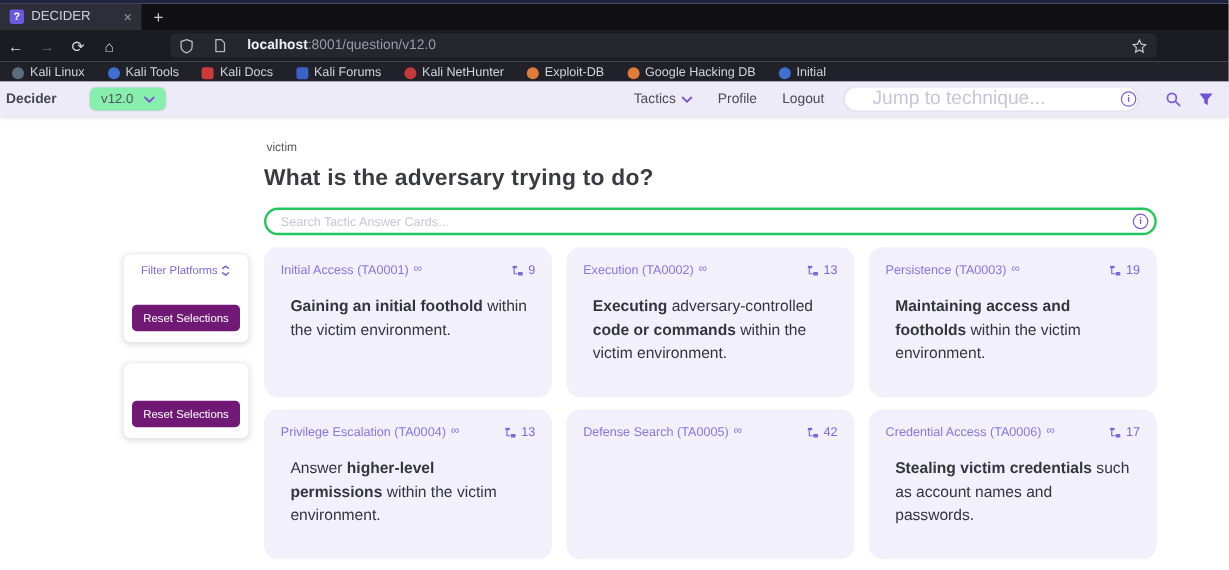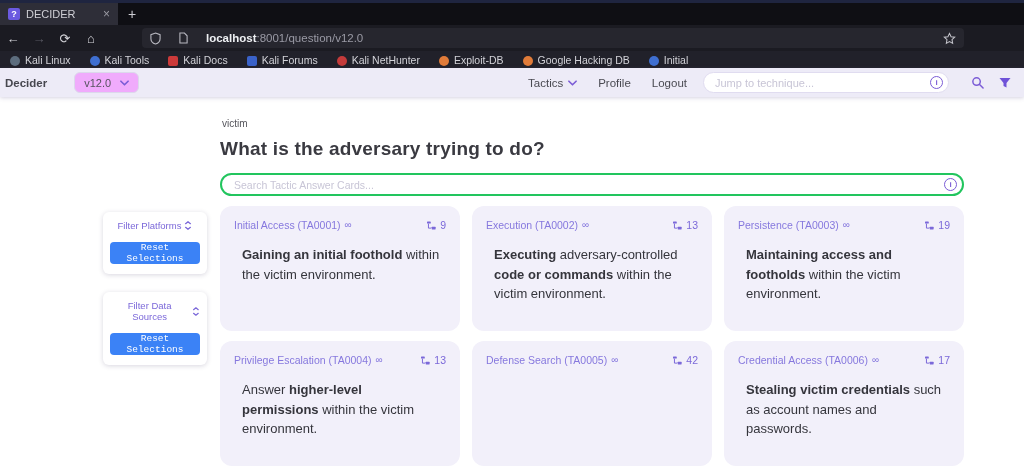--- a/index.html
+++ b/index.html
@@ -28,45 +28,45 @@
 
   .bookmarks { height:17px; background:#21212a; display:flex; align-items:center; gap:19px;
                padding-left:10px; }
   .bm { display:flex; align-items:flex-end; gap:5px; font-size:10.5px; color:#d2d2d8; white-space:nowrap; }
   .bm-ico { width:10px; height:10px; display:inline-block; }
 
   
   .app-header { height:29px; background:#edebf7; display:flex; align-items:center;
                 box-shadow:0 1px 4px rgba(90,80,140,.25); position:relative; z-index:5; }
   .brand { margin-left:5px; font-size:11.5px; font-weight:bold; color:#47474f; }
-  .version-pill { margin-left:27px; height:21px; background:#f0abfc; border:1px solid #dcd8ec;
+  .version-pill { margin-left:27px; height:21px; background:#86efac; border:1px solid #dcd8ec;
                   border-radius:6px; display:flex; align-items:center; gap:9px; padding:0 9px;
                   font-size:11px; color:#55525e; }
   .hdr-spacer { flex:1; }
   .hdr-nav { display:flex; align-items:center; gap:21px; font-size:11.5px; color:#4a4a52; }
   .hdr-nav .nav-item { display:flex; align-items:center; gap:5px; cursor:default; }
   .jump-pill { margin-left:16px; width:246px; height:21px; background:#fff; border:1px solid #e0dcf0;
                border-radius:11px; display:flex; align-items:center; padding:0 5px 0 11px; }
-  .jump-pill input { border:0; outline:0; flex:1; font-size:11px; background:transparent;
-                     font-family:"Liberation Sans", sans-serif; color:#444; }
+  .jump-pill input { border:0; outline:0; flex:1; font-size:16px; background:transparent;
+                     font-family:"Liberation Sans", sans-serif; color:#444;margin-left:12px; }
   .jump-pill input::placeholder, .card-search input::placeholder { color:#c8c5d6; }
   .info-badge { width:13px; height:13px; border:1.3px solid #7b5cd6; border-radius:50%;
                 color:#7b5cd6; font-size:8px; font-weight:bold; display:flex; align-items:center;
                 justify-content:center; flex:none; }
   .hdr-search { margin-left:22px; } .hdr-funnel { margin-left:15px; margin-right:13px; }
 
   
   .content { display:flex; padding-left:103px; background:#fff; }
   .sidebar { width:104px; margin-top:115px; flex:none; }
   .filter-panel { background:#fff; border-radius:6px; box-shadow:0 1px 5px rgba(40,30,80,.18);
                   padding:8px 7px 9px; margin-bottom:18px; }
   .filter-title { font-size:9.5px; color:#7b68d9; text-align:center; display:flex;
                   align-items:center; justify-content:center; gap:3px; }
-  .filter-reset { margin-top:11px; width:100%; height:22px; background:#3b82f6; color:#fff;
-                  border:0; border-radius:4px; font-size:9.5px; font-family:Liberation Mono, monospace; }
+  .filter-reset { margin-top:23px; width:100%; height:22px; background:#701a75; color:#fff;
+                  border:0; border-radius:4px; font-size:9.5px; font-family:Liberation Sans, sans-serif; }
 
   .main { margin-left:13px; width:744px; padding-top:21px; }
   .crumb { font-size:10px; color:#55555c; margin-left:2px; }
   h1.question { margin-top:9px; font-size:19px; font-weight:bold; color:#3a3a41; letter-spacing:.2px; }
   .card-search { margin-top:13px; width:744px; height:23px; border:2px solid #22c55e;
                  border-radius:12px; background:#fff; display:flex; align-items:center;
                  padding:0 5px 0 12px; }
   .card-search input { border:0; outline:0; flex:1; font-size:10.5px; background:transparent;
                        font-family:"Liberation Sans", sans-serif; color:#444; }
 
@@ -190,27 +190,20 @@
     <div class="filter-title">
       <span class="ft-label">Filter Platforms</span>
       <svg width="8" height="9" viewBox="0 0 10 11">
               <path d="M2 3.2L5 0.8l3 2.4" stroke="#7b68d9" stroke-width="1.6" fill="none" stroke-linecap="round" stroke-linejoin="round"></path>
               <path d="M2 7.8L5 10.2l3-2.4" stroke="#7b68d9" stroke-width="1.6" fill="none" stroke-linecap="round" stroke-linejoin="round"></path>
             </svg>
     </div>
     <button class="filter-reset">Reset Selections</button>
   </div>
         <div class="filter-panel">
-    <div class="filter-title">
-      <span class="ft-label">Filter Data Sources</span>
-      <svg width="8" height="9" viewBox="0 0 10 11">
-              <path d="M2 3.2L5 0.8l3 2.4" stroke="#7b68d9" stroke-width="1.6" fill="none" stroke-linecap="round" stroke-linejoin="round"></path>
-              <path d="M2 7.8L5 10.2l3-2.4" stroke="#7b68d9" stroke-width="1.6" fill="none" stroke-linecap="round" stroke-linejoin="round"></path>
-            </svg>
-    </div>
     <button class="filter-reset">Reset Selections</button>
   </div>
       </div>
     <div class="main">
       <div class="crumb">victim</div>
       <h1 class="question">What is the adversary trying to do?</h1>
       <div class="card-search">
         <input placeholder="Search Tactic Answer Cards..." style="">
         <span class="info-badge">i</span>
       </div>

